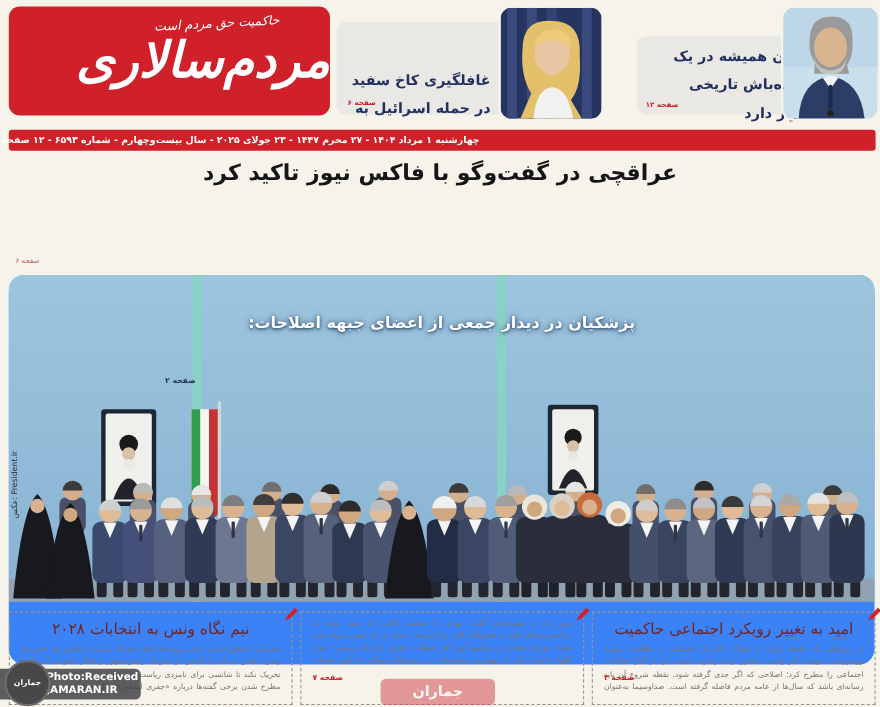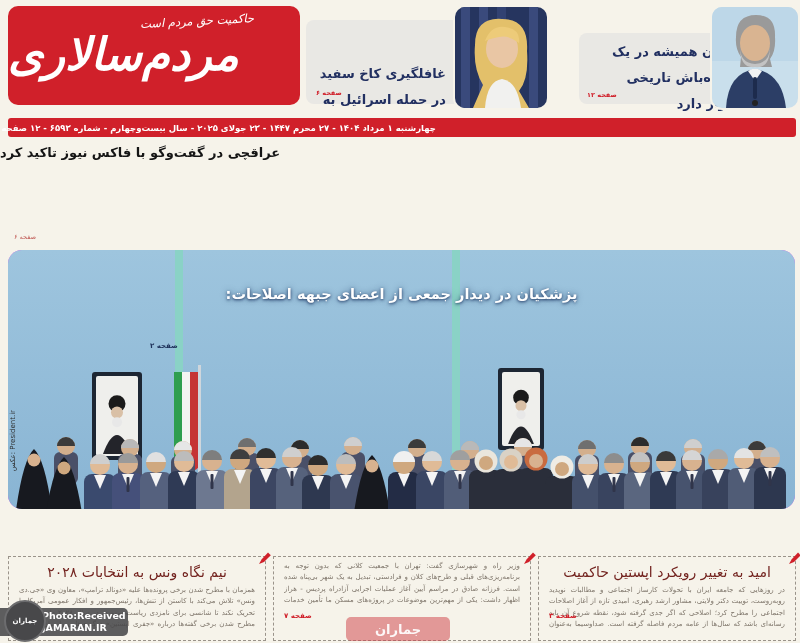--- a/index.html
+++ b/index.html
@@ -3,21 +3,21 @@
 <meta charset="utf-8">
 <style>
   html,body{margin:0;padding:0;}
   #page{position:relative;width:800px;height:643px;background:#f6f3ea;overflow:hidden;
         font-family:"DejaVu Sans",sans-serif;}
   
   .masthead{position:absolute;left:8px;top:6px;width:292px;height:99px;background:#d0202a;
             border-radius:10px;color:#fff;}
   .masthead-tagline{position:absolute;top:8px;right:46px;font-size:11.5px;font-style:italic;
             transform:rotate(-3deg);white-space:nowrap;}
-  .masthead-title{position:absolute;top:22px;left:0;right:0;text-align:left;font-size:45px;
+  .masthead-title{position:absolute;top:22px;left:0;right:0;text-align:right;font-size:45px;
             font-weight:bold;font-style:italic;}
   
   .story-box{position:absolute;background:#e9e8e4;border-radius:8px;}
   #storybox1{left:306px;top:20px;width:238px;height:84px;}
   #storybox2{left:553px;top:33px;width:166px;height:71px;margin-left:26px;}
   .story-title{position:absolute;color:#223061;font-weight:bold;font-size:13px;line-height:2.0;
             text-align:right;direction:rtl;}
   #storybox1 .story-title{right:98px;left:8px;top:10px;margin-top:31px;}
   #storybox2 .story-title{right:10px;left:6px;top:6px;}
   .top-photo{position:absolute;border-radius:10px;overflow:hidden;box-shadow:0 0 0 2px #f6f3ea;}
@@ -25,28 +25,28 @@
   #photo2{left:712px;top:7px;width:86px;height:101px;}
   .page-ref{color:#d0202a;font-size:6.5px;font-weight:bold;direction:rtl;}
   #storybox1 .page-ref{position:absolute;left:10px;bottom:7px;}
   #storybox2 .page-ref{position:absolute;left:8px;bottom:5px;}
   
   .datebar{position:absolute;left:8px;top:118px;width:788px;height:19px;background:#d0202a;
             border-radius:3px;}
   .date-text{position:absolute;left:16px;top:4.5px;width:412px;color:#fff;font-size:8.5px;
             font-weight:bold;direction:rtl;text-align:right;white-space:nowrap;}
   
-  .lead-kicker{position:absolute;top:145px;left:0;width:100%;text-align:left;font-size:13px;
+  .lead-kicker{position:absolute;top:145px;left:0;width:100%;text-align:center;font-size:20px;
             font-weight:bold;color:#151515;direction:rtl;}
   .lead-headline{position:absolute;top:166px;left:0;width:100%;text-align:center;font-size:34px;
             font-weight:bold;color:#0b0b0b;direction:rtl;}
   .lead-ref{position:absolute;left:14px;top:233px;font-size:6.5px;color:#c05a55;direction:rtl;}
   
-  .photo-block{position:absolute;left:8px;top:250px;width:787px;height:259px;border-radius:14px;
-            overflow:hidden;background:#d946ef;}
+  .photo-block{position:absolute;left:8px;top:250px;width:787px;height:354px;border-radius:14px;
+            overflow:hidden;background:#3b82f6;}
   .photo-block svg{position:absolute;left:0;top:0;}
   .photo-kicker{position:absolute;top:36px;width:100%;text-align:center;color:#fff;font-size:14.5px;
             font-weight:bold;direction:rtl;
             text-shadow:0 1px 3px rgba(23,48,92,.9),0 0 6px rgba(23,48,92,.55);}
   .photo-headline{position:absolute;top:57px;width:100%;text-align:center;color:#fff;font-size:28px;
             font-weight:bold;direction:rtl;
             text-shadow:0 2px 4px rgba(23,48,92,.95),0 0 9px rgba(23,48,92,.6);}
   .photo-ref{position:absolute;left:142px;top:92px;font-size:7px;color:#20345c;font-weight:bold;direction:rtl;}
   .photo-credit{position:absolute;left:1px;top:160px;font-size:7px;color:#2e2e2e;
             writing-mode:vertical-rl;transform:rotate(180deg);direction:ltr;}
@@ -373,21 +373,21 @@
     <div class="photo-credit">عکس: President.ir</div>
   </div>
 
   <div class="bottom-row">
     <div class="bstory">
       <span class="pen-icon">
         <svg width="13" height="13" viewBox="0 0 13 13">
             <path d="M1 12 L3.5 7.5 L10 0.5 L12.8 3.2 L6 10 Z" fill="#d0202a"></path>
           </svg>
       </span>
-      <div class="btitle">امید به تغییر رویکرد اپستین حاکمیت</div>
+      <div class="btitle">امید به تغییر رویکرد اجتماعی حاکمیت</div>
       <div class="bbody">در روزهایی که جامعه ایران با تحولات کارساز اجتماعی و مطالبات نوپدید روبه‌روست، توییت دکتر ولایتی، مشاور ارشد رهبری، امیدی تازه از آغاز اصلاحات اجتماعی را مطرح کرد؛ اصلاحی که اگر جدی گرفته شود، نقطه شروع آن باید رسانه‌ای باشد که سال‌ها از عامه مردم فاصله گرفته است. صداوسیما به‌عنوان مهم‌ترین ابزار ارتباط حاکمیت با مردم، بیش از همیشه نیازمند بازنگری در رویکرد و...</div>
       <div class="bref">صفحه ۳</div>
     </div>
     <div class="bstory">
       <span class="pen-icon">
         <svg width="13" height="13" viewBox="0 0 13 13">
             <path d="M1 12 L3.5 7.5 L10 0.5 L12.8 3.2 L6 10 Z" fill="#d0202a"></path>
           </svg>
       </span>
       <div class="bbody">وزیر راه و شهرسازی گفت: تهران با جمعیت کلانی که بدون توجه به برنامه‌ریزی‌های قبلی و طرح‌های کلان و فرادستی، تبدیل به یک شهر بی‌پناه شده است. فرزانه صادق در مراسم آیین آغاز عملیات اجرایی آزادراه پردیس - هراز اظهار داشت: یکی از مهم‌ترین موضوعات در پروژه‌های مسکن ما تأمین خدمات زیربنایی و روبنایی به موازات تکمیل واحدهای مسکونی است او بیان کرد...</div>

